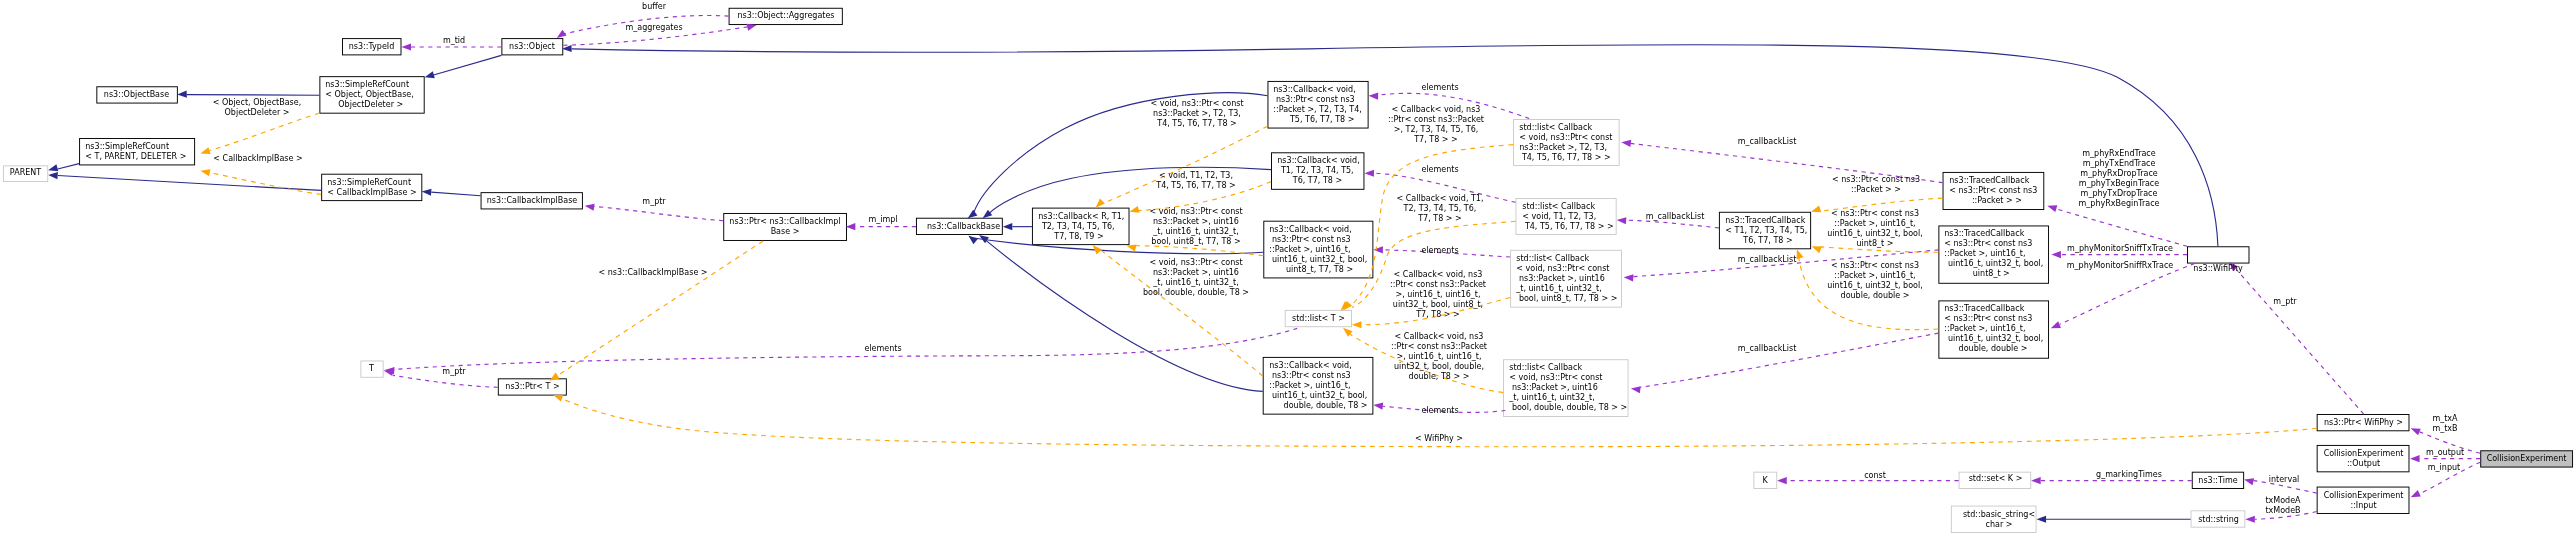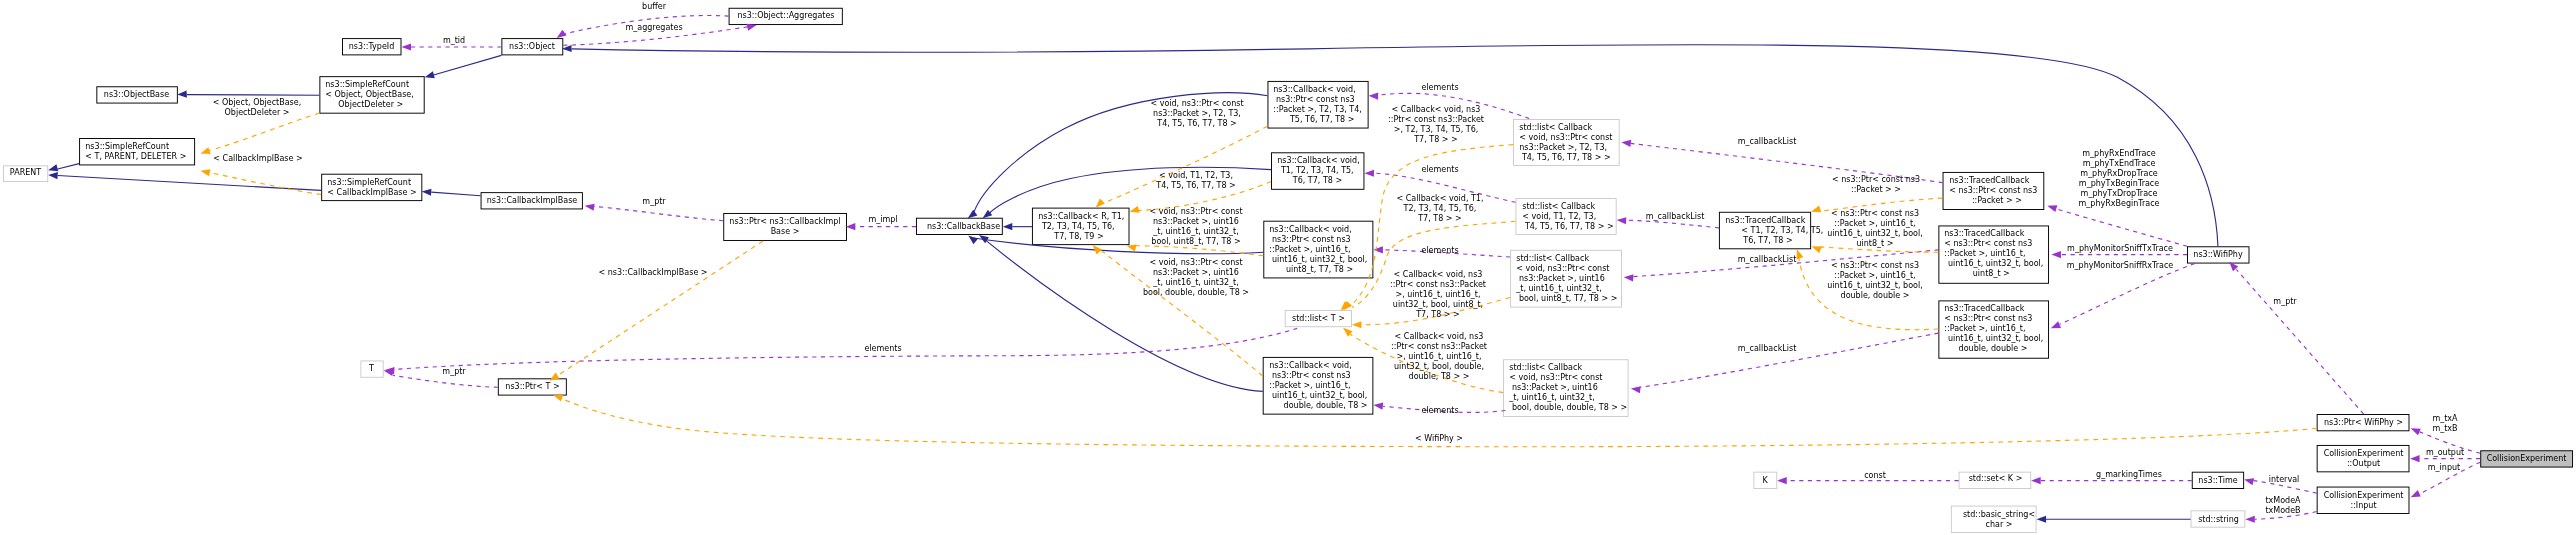--- a/index.html
+++ b/index.html
@@ -286,25 +286,25 @@
 <div class="node lalign" style="left:1032px;top:208px;width:98px;height:37px"><span style="margin-left:0px">ns3::Callback&lt; R, T1,</span><span style="margin-left:3.6px">T2, T3, T4, T5, T6,</span><span style="margin-left:16px">T7, T8, T9 &gt;</span></div>
 <div class="node lalign" style="left:1267px;top:81px;width:101px;height:48px"><span style="margin-left:0px">ns3::Callback&lt; void,</span><span style="margin-left:2.6px">ns3::Ptr&lt; const ns3</span><span style="margin-left:0px">::Packet &gt;, T2, T3, T4,</span><span style="margin-left:16.7px">T5, T6, T7, T8 &gt;</span></div>
 <div class="node lalign" style="left:1271px;top:152px;width:93px;height:37px"><span style="margin-left:0px">ns3::Callback&lt; void,</span><span style="margin-left:3.6px">T1, T2, T3, T4, T5,</span><span style="margin-left:15.5px">T6, T7, T8 &gt;</span></div>
 <div class="node lalign" style="left:1263px;top:221px;width:110px;height:58px"><span style="margin-left:0px">ns3::Callback&lt; void,</span><span style="margin-left:2.6px">ns3::Ptr&lt; const ns3</span><span style="margin-left:0px">::Packet &gt;, uint16_t,</span><span style="margin-left:2.6px">uint16_t, uint32_t, bool,</span><span style="margin-left:16.7px">uint8_t, T7, T8 &gt;</span></div>
 <div class="node tpl" style="left:1285px;top:310px;width:67px;height:17px"><span style="margin-left:0px">std::list&lt; T &gt;</span></div>
 <div class="node lalign" style="left:1263px;top:357px;width:111px;height:58px"><span style="margin-left:0px">ns3::Callback&lt; void,</span><span style="margin-left:2.6px">ns3::Ptr&lt; const ns3</span><span style="margin-left:0px">::Packet &gt;, uint16_t,</span><span style="margin-left:2.6px">uint16_t, uint32_t, bool,</span><span style="margin-left:14.3px">double, double, T8 &gt;</span></div>
 <div class="node tpl lalign" style="left:1513px;top:119px;width:106px;height:47px"><span style="margin-left:0px">std::list&lt; Callback</span><span style="margin-left:0px">&lt; void, ns3::Ptr&lt; const</span><span style="margin-left:0px">ns3::Packet &gt;, T2, T3,</span><span style="margin-left:2.6px">T4, T5, T6, T7, T8 &gt; &gt;</span></div>
 <div class="node tpl lalign" style="left:1516px;top:198px;width:101px;height:37px"><span style="margin-left:0px">std::list&lt; Callback</span><span style="margin-left:0px">&lt; void, T1, T2, T3,</span><span style="margin-left:2.6px">T4, T5, T6, T7, T8 &gt; &gt;</span></div>
 <div class="node tpl lalign" style="left:1510px;top:250px;width:112px;height:58px"><span style="margin-left:0px">std::list&lt; Callback</span><span style="margin-left:0px">&lt; void, ns3::Ptr&lt; const</span><span style="margin-left:2.6px">ns3::Packet &gt;, uint16</span><span style="margin-left:0px">_t, uint16_t, uint32_t,</span><span style="margin-left:2.6px">bool, uint8_t, T7, T8 &gt; &gt;</span></div>
 <div class="node tpl lalign" style="left:1503px;top:359px;width:125px;height:58px"><span style="margin-left:0px">std::list&lt; Callback</span><span style="margin-left:0px">&lt; void, ns3::Ptr&lt; const</span><span style="margin-left:2.6px">ns3::Packet &gt;, uint16</span><span style="margin-left:0px">_t, uint16_t, uint32_t,</span><span style="margin-left:2.6px">bool, double, double, T8 &gt; &gt;</span></div>
-<div class="node lalign" style="left:1719px;top:212px;width:92px;height:37px"><span style="margin-left:0px">ns3::TracedCallback</span><span style="margin-left:16px">&lt; T1, T2, T3, T4, T5,</span><span style="margin-left:18px">T6, T7, T8 &gt;</span></div>
+<div class="node lalign" style="left:1719px;top:212px;width:92px;height:37px"><span style="margin-left:0px">ns3::TracedCallback</span><span style="margin-left:0px">&lt; T1, T2, T3, T4, T5,</span><span style="margin-left:18px">T6, T7, T8 &gt;</span></div>
 <div class="node lalign" style="left:1943px;top:172px;width:102px;height:38px"><span style="margin-left:0px">ns3::TracedCallback</span><span style="margin-left:0px">&lt; ns3::Ptr&lt; const ns3</span><span style="margin-left:22.6px">::Packet &gt; &gt;</span></div>
 <div class="node lalign" style="left:1938px;top:225px;width:111px;height:58px"><span style="margin-left:0px">ns3::TracedCallback</span><span style="margin-left:0px">&lt; ns3::Ptr&lt; const ns3</span><span style="margin-left:0px">::Packet &gt;, uint16_t,</span><span style="margin-left:3.6px">uint16_t, uint32_t, bool,</span><span style="margin-left:28.5px">uint8_t &gt;</span></div>
 <div class="node lalign" style="left:1938px;top:300px;width:111px;height:58px"><span style="margin-left:0px">ns3::TracedCallback</span><span style="margin-left:0px">&lt; ns3::Ptr&lt; const ns3</span><span style="margin-left:0px">::Packet &gt;, uint16_t,</span><span style="margin-left:3.6px">uint16_t, uint32_t, bool,</span><span style="margin-left:14.3px">double, double &gt;</span></div>
-<div class="node" style="left:2187px;top:246px;width:62px;height:17px"><span style="margin-left:0px">ns3::WifiPhy</span></div>
+<div class="node" style="left:2187px;top:260px;width:62px;height:17px"><span style="margin-left:0px">ns3::WifiPhy</span></div>
 <div class="node tpl" style="left:360px;top:360px;width:23px;height:17px"><span style="margin-left:0px">T</span></div>
 <div class="node" style="left:498px;top:378px;width:69px;height:17px"><span style="margin-left:0px">ns3::Ptr&lt; T &gt;</span></div>
 <div class="node" style="left:2317px;top:414px;width:93px;height:17px"><span style="margin-left:0px">ns3::Ptr&lt; WifiPhy &gt;</span></div>
 <div class="node" style="left:2317px;top:445px;width:93px;height:27px"><span style="margin-left:0px">CollisionExperiment</span><span style="margin-left:0px">::Output</span></div>
 <div class="node" style="left:2317px;top:487px;width:93px;height:27px"><span style="margin-left:0px">CollisionExperiment</span><span style="margin-left:0px">::Input</span></div>
 <div class="node cur" style="left:2480px;top:450px;width:93px;height:17px"><span style="margin-left:0px">CollisionExperiment</span></div>
 <div class="node tpl" style="left:1753px;top:472px;width:24px;height:17px"><span style="margin-left:0px">K</span></div>
 <div class="node tpl" style="left:1959px;top:472px;width:73px;height:14px"><span style="margin-left:0px">std::set&lt; K &gt;</span></div>
 <div class="node" style="left:2192px;top:472px;width:52px;height:17px"><span style="margin-left:0px">ns3::Time</span></div>
 <div class="node tpl" style="left:1951px;top:506px;width:96px;height:27px"><span style="margin-left:0px">std::basic_string&lt;</span><span style="margin-left:0px">char &gt;</span></div>

